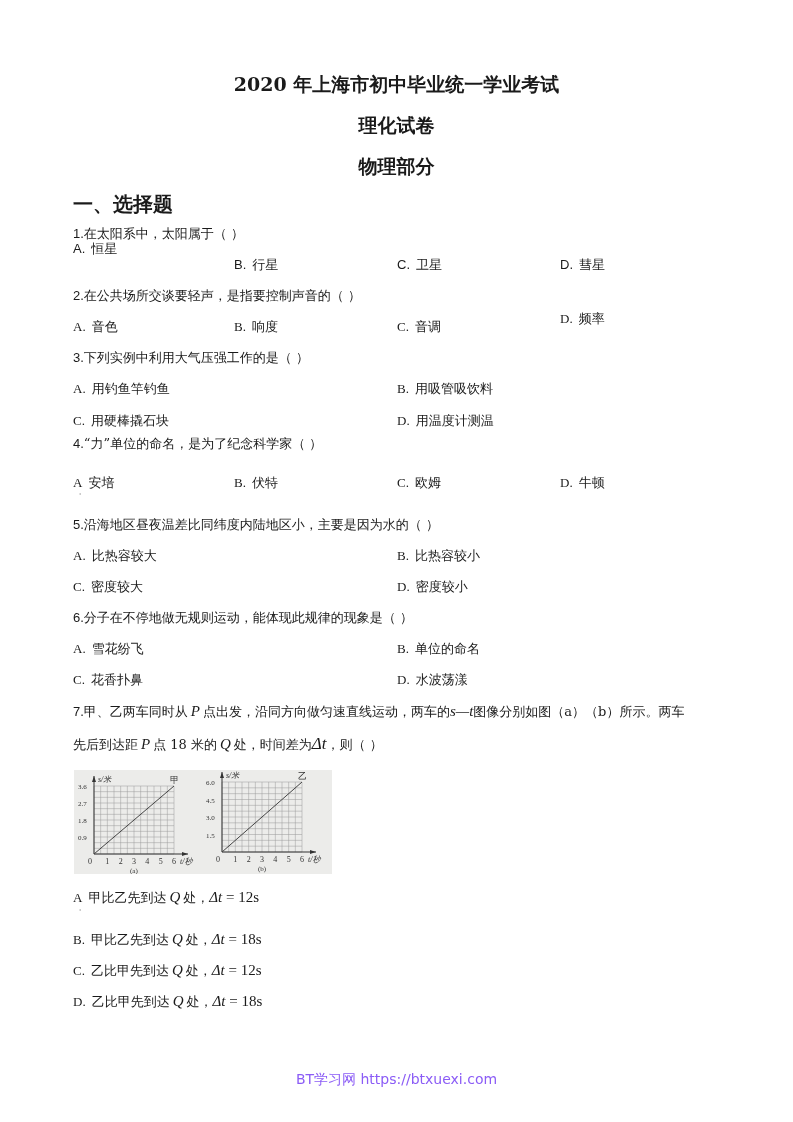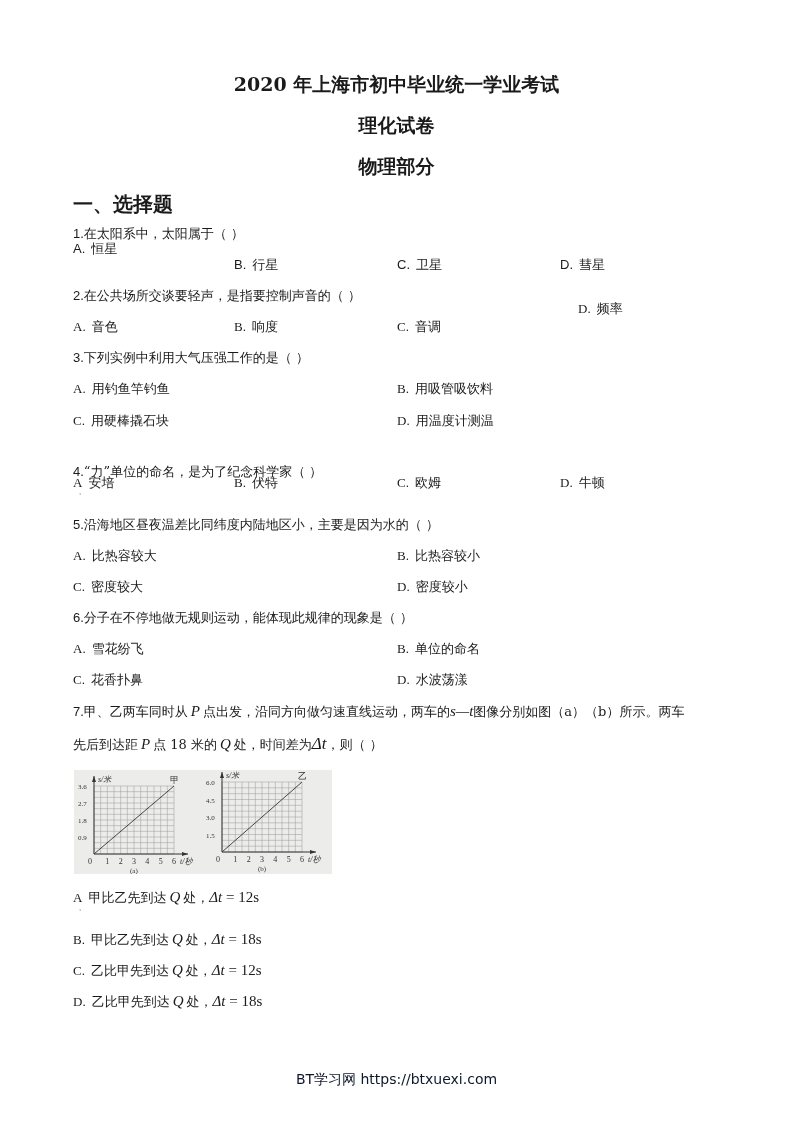--- a/index.html
+++ b/index.html
@@ -8,21 +8,21 @@
   .abs { position: absolute; }
   .title { left: 0; width: 793px; text-align: center; font-weight: bold; font-size: 19px; }
   .section { left: 73px; font-weight: bold; font-size: 20px; }
   .q { left: 73px; font-size: 13px; white-space: nowrap; }
   .opt { font-size: 13px; white-space: nowrap; }
   .opt .lbl { font-family: "Liberation Sans", sans-serif; margin-right: 6px; }
   .opt .lbl.serif { font-family: "Liberation Serif", serif; }
   .math { font-family: "Liberation Serif", serif; font-size: 15px; }
   .it { font-style: italic; font-family: "Liberation Serif", serif; }
   .footer { left: 0; width: 793px; text-align: center; font-family: "DejaVu Sans", sans-serif;
-            font-size: 14px; color: #0f172a; }
+            font-size: 14px; color: #8b5cf6; }
   .graph-wrap { left: 74px; top: 770px; width: 258px; height: 104px; background: #ececea; }
   svg text { font-family: "Liberation Serif", serif; }
   .dot { font-size: 8px; color:#888; }
 </style>
 </head>
 <body>
 
 <div class="abs title" style="top:72px;">2020 年上海市初中毕业统一学业考试</div>
 <div class="abs title" style="top:113px;">理化试卷</div>
 <div class="abs title" style="top:154px;">物理部分</div>
@@ -36,31 +36,31 @@
 <div class="abs opt" style="top:256px;left:234px;"><span class="lbl">B.</span><span>行星</span></div>
 <div class="abs opt" style="top:256px;left:397px;"><span class="lbl">C.</span><span>卫星</span></div>
 <div class="abs opt" style="top:256px;left:560px;"><span class="lbl">D.</span><span>彗星</span></div>
 
 <div class="abs q" style="top:287px;">
   <span style="font-family:'Liberation Sans',sans-serif;">2.</span><span>在公共场所交谈要轻声，是指要控制声音的（    ）</span>
 </div>
 <div class="abs opt" style="top:318px;left:73px;"><span class="lbl serif">A.</span><span>音色</span></div>
 <div class="abs opt" style="top:318px;left:234px;"><span class="lbl serif">B.</span><span>响度</span></div>
 <div class="abs opt" style="top:318px;left:397px;"><span class="lbl serif">C.</span><span>音调</span></div>
-<div class="abs opt" style="top:300px;left:560px;margin-left:18px;"><span class="lbl serif">D.</span><span>频率</span></div>
+<div class="abs opt" style="top:310px;left:560px;"><span class="lbl serif">D.</span><span>频率</span></div>
 
 <div class="abs q" style="top:349px;">
   <span style="font-family:'Liberation Sans',sans-serif;">3.</span><span>下列实例中利用大气压强工作的是（    ）</span>
 </div>
 <div class="abs opt" style="top:380px;left:73px;"><span class="lbl serif">A.</span><span>用钓鱼竿钓鱼</span></div>
 <div class="abs opt" style="top:380px;left:397px;"><span class="lbl serif">B.</span><span>用吸管吸饮料</span></div>
 <div class="abs opt" style="top:412px;left:73px;"><span class="lbl serif">C.</span><span>用硬棒撬石块</span></div>
 <div class="abs opt" style="top:412px;left:397px;"><span class="lbl serif">D.</span><span>用温度计测温</span></div>
 
-<div class="abs q" style="top:463px;text-align:right;">
+<div class="abs q" style="top:435px;text-align:right;">
   <span style="font-family:'Liberation Sans',sans-serif;">4.</span><span>“力”单位的命名，是为了纪念科学家（    ）</span>
 </div>
 <div class="abs opt" style="top:474px;left:73px;"><span class="lbl serif">A</span><span>安培</span></div>
 <div class="abs opt" style="top:474px;left:234px;"><span class="lbl serif">B.</span><span>伏特</span></div>
 <div class="abs opt" style="top:474px;left:397px;"><span class="lbl serif">C.</span><span>欧姆</span></div>
 <div class="abs opt" style="top:474px;left:560px;"><span class="lbl serif">D.</span><span>牛顿</span></div>
 <div class="abs dot" style="top:491px;left:79px;">'</div>
 
 <div class="abs q" style="top:516px;">
   <span style="font-family:'Liberation Sans',sans-serif;">5.</span><span>沿海地区昼夜温差比同纬度内陆地区小，主要是因为水的（    ）</span>

